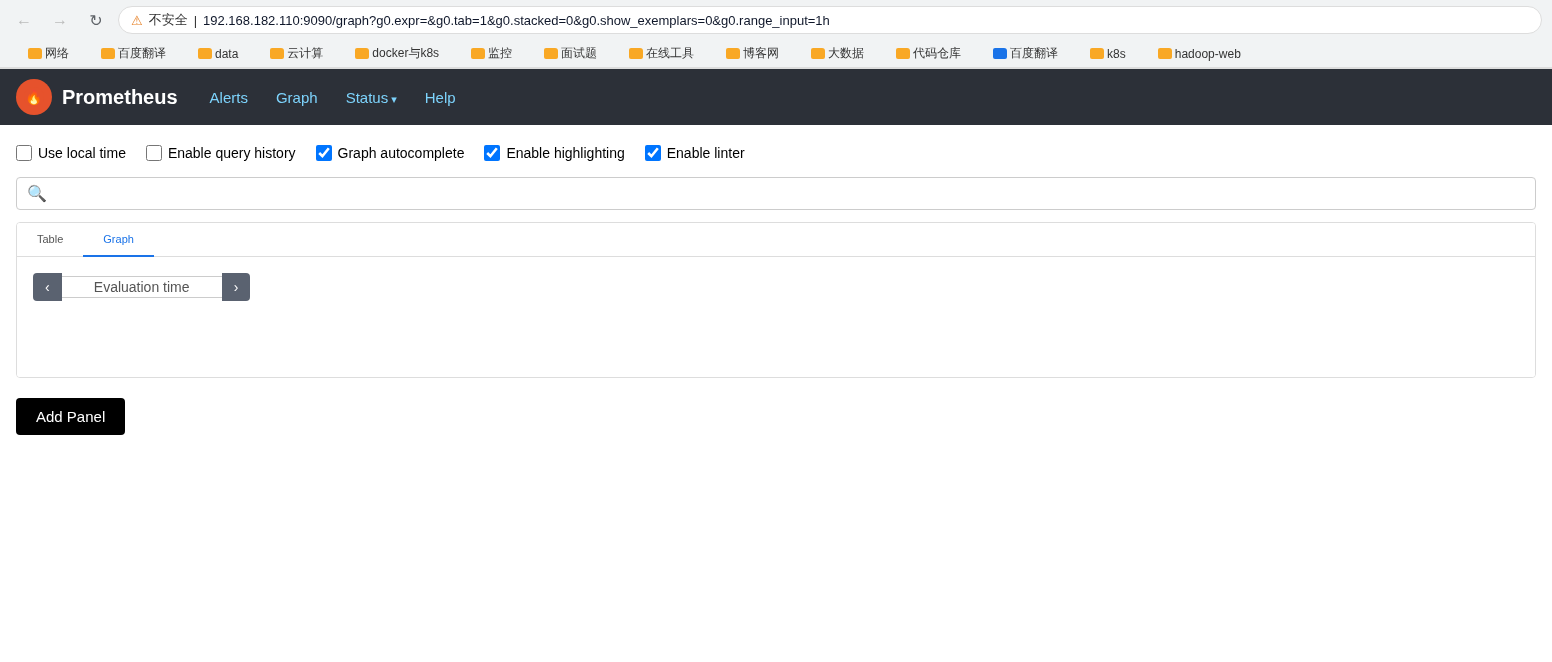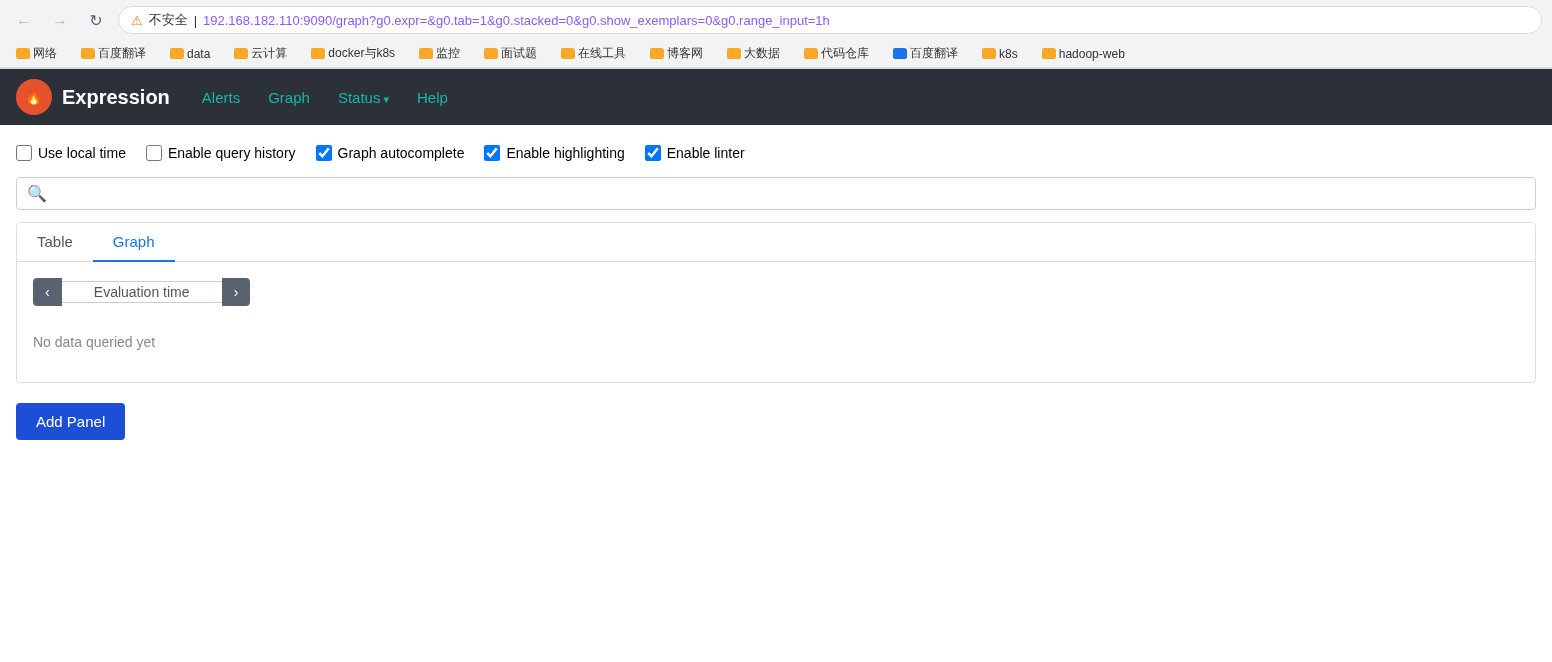--- a/index.html
+++ b/index.html
@@ -38,28 +38,28 @@
       padding: 4px 12px;
       gap: 6px;
       font-size: 13px;
       color: #333;
     }
     .browser-address-bar .warning-icon {
       color: #e67e22;
       font-size: 13px;
     }
     .browser-address-bar .url-text {
-      color: #8b5cf6;
+      color: #0f172a;
       font-size: 13px;
     }
     .bookmarks-bar {
       display: flex;
       align-items: center;
-      padding: 3px 10px;
-      gap: 12px;
+      padding: 3px 22px;
+      gap: 20px;
       background: #f1f3f4;
       border-bottom: 1px solid #ddd;
       overflow: hidden;
     }
     .bookmark-item {
       display: flex;
       align-items: center;
       gap: 3px;
       padding: 2px 6px;
       border-radius: 4px;
@@ -104,21 +104,21 @@
       font-size: 20px;
       font-weight: bold;
       color: #fff;
     }
     .navbar-links {
       display: flex;
       gap: 4px;
       align-items: center;
     }
     .navbar-link {
-      color: #14b8a6;
+      color: #7dd3fc;
       text-decoration: none;
       padding: 8px 12px;
       border-radius: 4px;
       font-size: 15px;
       cursor: pointer;
     }
     .navbar-link.with-arrow::after {
       content: ' ▾';
       font-size: 11px;
     }
@@ -181,21 +181,21 @@
       margin-bottom: 20px;
     }
     .tabs {
       display: flex;
       border-bottom: 1px solid #ddd;
       background: #fff;
     }
     .tab {
       padding: 10px 20px;
       cursor: pointer;
-      font-size: 15px;
+      font-size: 11px;
       color: #555;
       border-bottom: 2px solid transparent;
       margin-bottom: -1px;
       text-align: right;
     }
     .tab.active {
       color: #1a73e8;
       border-bottom: 2px solid #1a73e8;
     }
 
@@ -233,21 +233,21 @@
       text-align: center;
     }
     .no-data-text {
       color: #888;
       font-size: 14px;
       padding: 8px 0;
     }
 
     
     .add-panel-btn {
-      background: #1d4ed8;
+      background: #000000;
       color: #fff;
       border: none;
       padding: 10px 20px;
       border-radius: 4px;
       font-size: 15px;
       cursor: pointer;
     }
   </style>
 </head>
 <body>
@@ -326,21 +326,21 @@
 
 <div class="app-navbar">
   <div class="navbar-brand">
     <div class="navbar-logo">
 
       <svg width="22" height="22" viewBox="0 0 22 22">
         <circle cx="11" cy="11" r="10" fill="#e6522c"></circle>
         <text x="11" y="16" text-anchor="middle" fill="#fff" font-size="14">🔥</text>
       </svg>
     </div>
-    <span class="navbar-title">Expression</span>
+    <span class="navbar-title">Prometheus</span>
   </div>
   <nav class="navbar-links" id="navbar-links-container">
   <a class="navbar-link" href="#">Alerts</a>
       <a class="navbar-link" href="#">Graph</a>
       <a class="navbar-link with-arrow" href="#">Status</a>
       <a class="navbar-link" href="#">Help</a>
     </nav>
 </div>
 
 <div class="main-content">
@@ -378,19 +378,18 @@
     <div class="tabs" id="tabs-container">
     <div class="tab">Table</div>
         <div class="tab active">Graph</div>
       </div>
     <div class="panel-body">
       <div class="eval-time-row">
         <button class="eval-btn">‹</button>
         <div class="eval-time-label">Evaluation time</div>
         <button class="eval-btn">›</button>
       </div>
-      <div class="no-data-text">No data queried yet</div>
     </div>
   </div>
 
   
   <button class="add-panel-btn">Add Panel</button>
 </div>
 
 </body></html>

